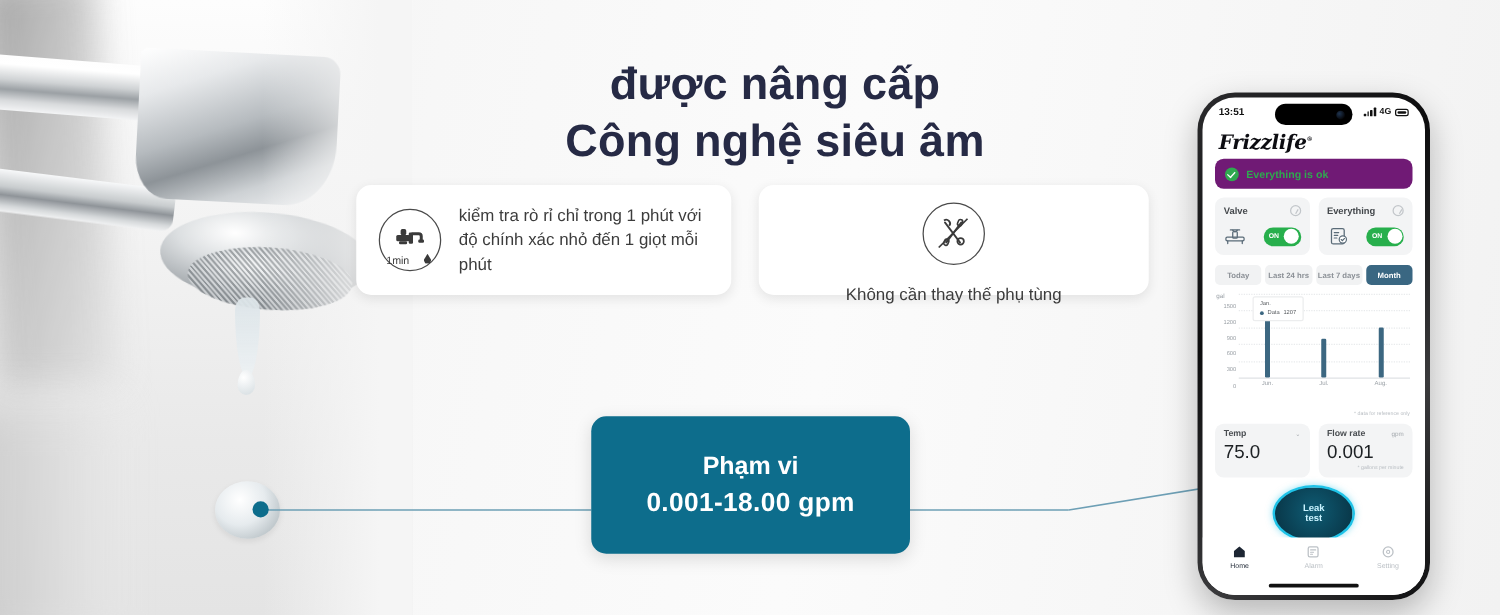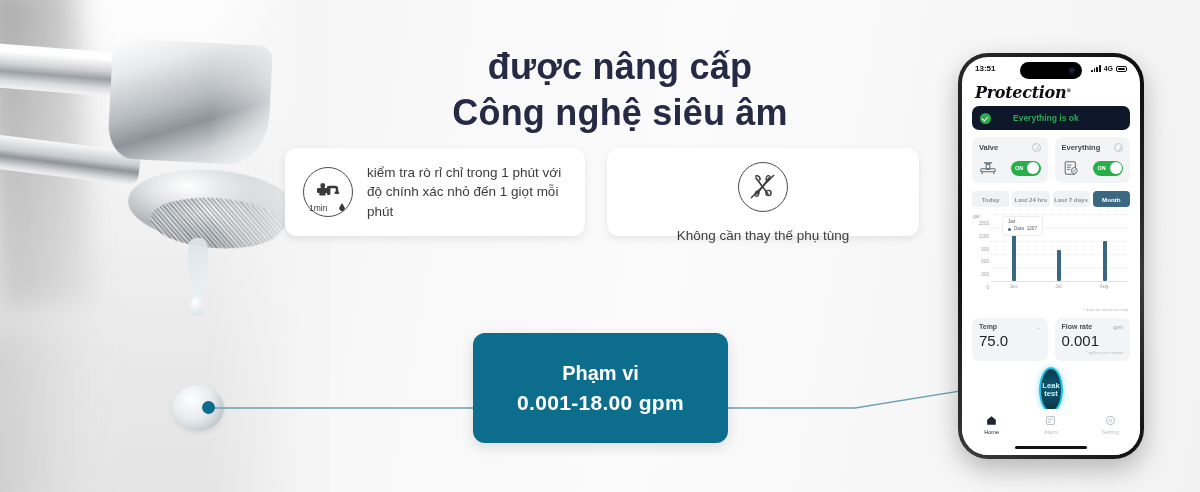--- a/index.html
+++ b/index.html
@@ -158,21 +158,21 @@
   .connector { position: absolute; left: 0; top: 0; width: 1200px; height: 492px; pointer-events: none; }
   .node-dot {
     position: absolute; width: 13px; height: 13px; border-radius: 50%;
     background: #0d6d8c;
   }
   .dot-left { left: 202px; top: 401px; }
   .dot-right { left: 1090px; top: 363px; }
 
   
   .phone {
-    position: absolute; left: 958px; top: 53px;
+    position: absolute; left: 958px; top: 74px;
     width: 186px; height: 406px;
     border-radius: 30px;
     background: linear-gradient(135deg,#2b2b2d,#0c0c0d 35%,#3a3a3c 70%,#101011);
     padding: 4px;
     box-shadow: 0 10px 26px rgba(0,0,0,.26);
   }
   .phone-screen {
     width: 100%; height: 100%;
     border-radius: 26px;
     background: #ffffff;
@@ -203,22 +203,22 @@
   .brand {
     padding: 6px 13px 2px 13px;
     font-family: "DejaVu Serif", serif;
     font-style: italic; font-weight: 700;
     font-size: 16px; color: #0d0d12; letter-spacing: -.3px;
     position: relative;
   }
   .brand sup { font-size: 5px; vertical-align: super; font-style: normal; }
   .app-body { padding: 2px 10px 0 10px; }
   .status-pill {
-    background: #0f172a; border-radius: 7px; height: 24px;
-    display: flex; align-items: center; gap: 22px; padding: 0 8px;
+    background: #701a75; border-radius: 7px; height: 24px;
+    display: flex; align-items: center; gap: 6px; padding: 0 8px;
     font-size: 8.5px; color: #2fa84f; font-weight: 600;
   }
   .check-ic {
     width: 11px; height: 11px; border-radius: 50%; background: #2fa84f;
     position: relative; flex: 0 0 auto;
   }
   .check-ic::after {
     content: ''; position: absolute; left: 3.4px; top: 2.3px;
     width: 3px; height: 5px; border: solid #fff; border-width: 0 1.4px 1.4px 0;
     transform: rotate(42deg);
@@ -293,21 +293,21 @@
   .metric { flex: 1; background: #f3f4f5; border-radius: 7px; padding: 5px 7px 6px 7px; position: relative; }
   .metric-top { display: flex; align-items: center; justify-content: space-between; }
   .metric-label { font-size: 7px; color: #4a4e52; font-weight: 600; }
   .metric-unit { font-size: 5px; color: #a4a9ae; }
   .caret { font-size: 5px; color: #a4a9ae; }
   .metric-val { font-size: 15px; color: #1d2124; font-weight: 500; margin-top: 2px; }
   .metric-sub { font-size: 4.2px; color: #b9bec3; text-align: right; margin-top: 1px; }
 
   .leak-wrap { display: flex; justify-content: center; margin-top: 6px; }
   .leak-btn {
-    width: 24px; height: 46px; border-radius: 50%;
+    width: 66px; height: 46px; border-radius: 50%;
     background: radial-gradient(circle at 50% 45%, #0f5c74 0%, #0a3f52 65%, #07303f 100%);
     border: 2.4px solid #1fc3e8;
     display: flex; flex-direction: column; align-items: center; justify-content: center;
     color: #c9f3ff; font-size: 7.6px; font-weight: 700; line-height: 1.05;
     box-shadow: 0 0 6px rgba(31,195,232,.5);
   }
 
   .navbar {
     position: absolute; left: 0; right: 0; bottom: 0; height: 46px;
     display: flex; align-items: flex-start; padding-top: 6px;
@@ -413,21 +413,21 @@
             </span>
           <span>4G</span>
           <span class="batt"></span>
         </span>
       </div>
       <div class="notch">
         <div class="notch-cam"></div>
       </div>
 
       <div class="brand">
-        <span>Protection</span><sup>®</sup>
+        <span>Frizzlife</span><sup>®</sup>
       </div>
 
       <div class="app-body">
 
         <div class="status-pill">
           <span class="check-ic"></span>
           <span>Everything is ok</span>
         </div>
 
         <div class="two-cards">

